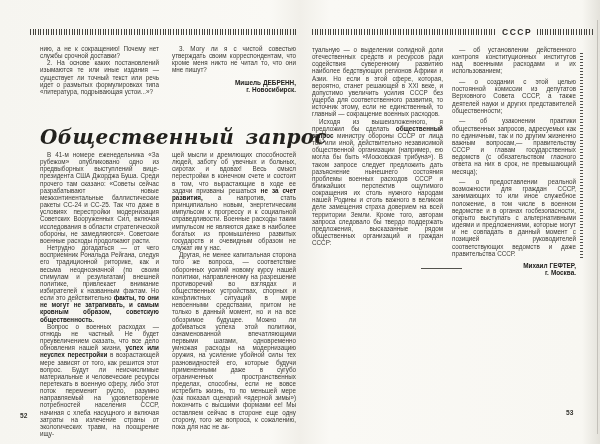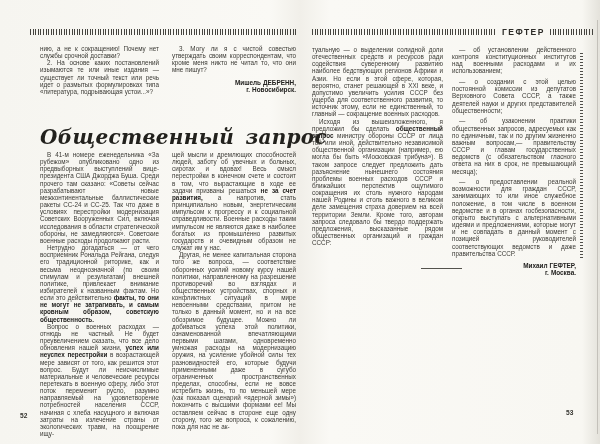--- a/index.html
+++ b/index.html
@@ -48,21 +48,21 @@
 </style>
 </head>
 <body>
 
 <div class="spread">
 
   <div class="hatch-h" style="position:absolute;left:30px;top:29px;width:268px;"></div>
 
   <div class="band" style="left:312px;top:26.5px;width:281px;height:11px;">
     <div class="hatch-h" style="flex:0 0 185px;"></div>
-    <div class="pochta-label">ГЕФТЕР</div>
+    <div class="pochta-label">СССР</div>
     <div class="hatch-h"></div>
   </div>
 
   <div class="hatch-v" style="left:580px;top:52px;height:206px;"></div>
   <div class="edge-line"></div>
 
   <div class="col" style="left:40px;top:45px;width:119px;">
     <p class="cont">нию, а не к сокращению! Почему нет службы срочной доставки?</p>
     <p>2. На основе каких постановлений изымаются те или иные издания — существует ли точный текст или речь идет о размытых формулировках типа «литература, подрывающая устои...»?</p>
   </div>

